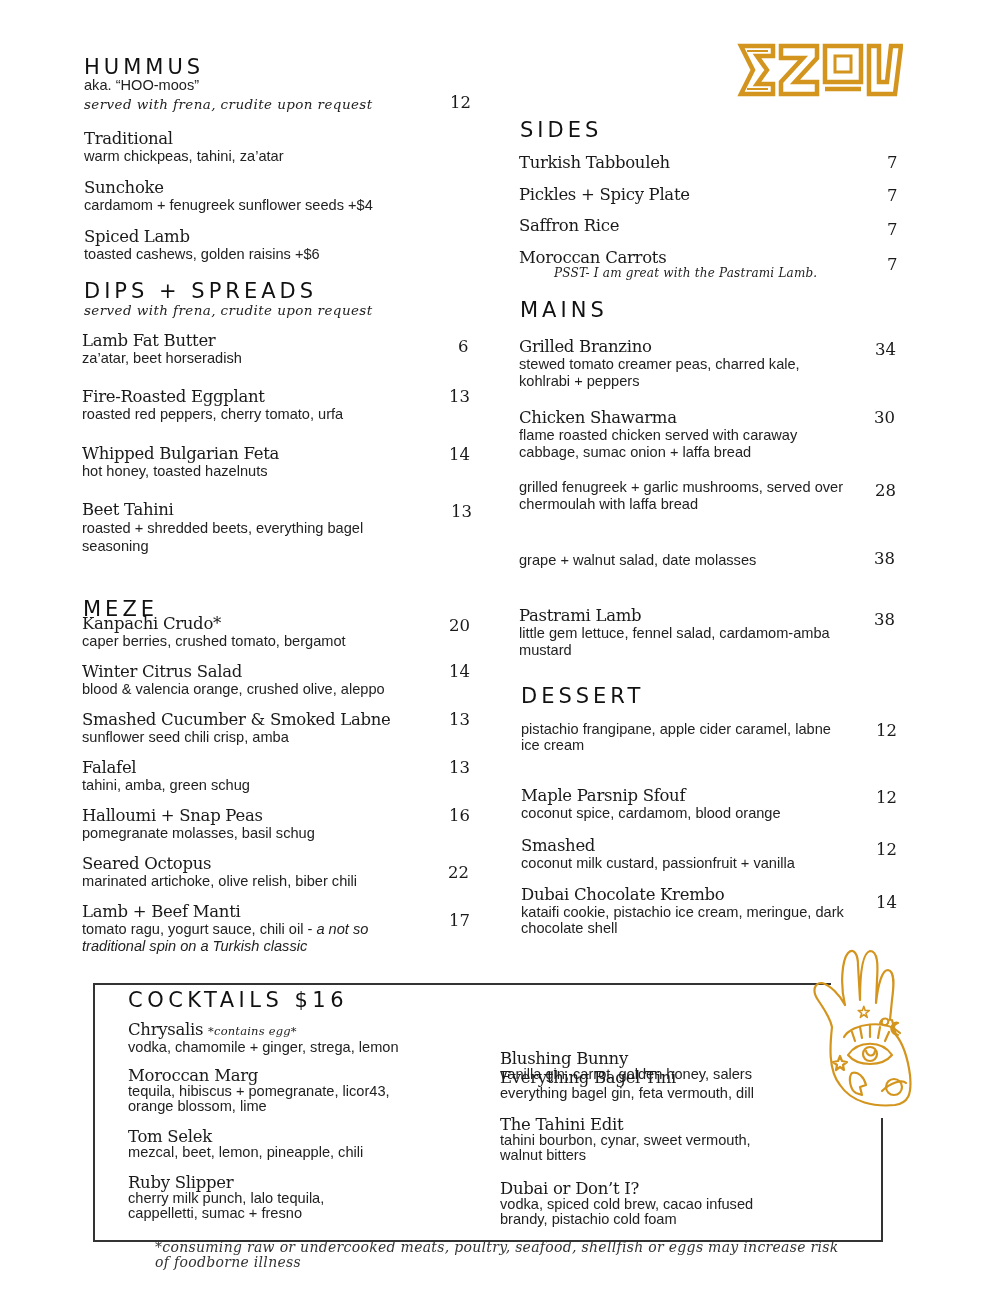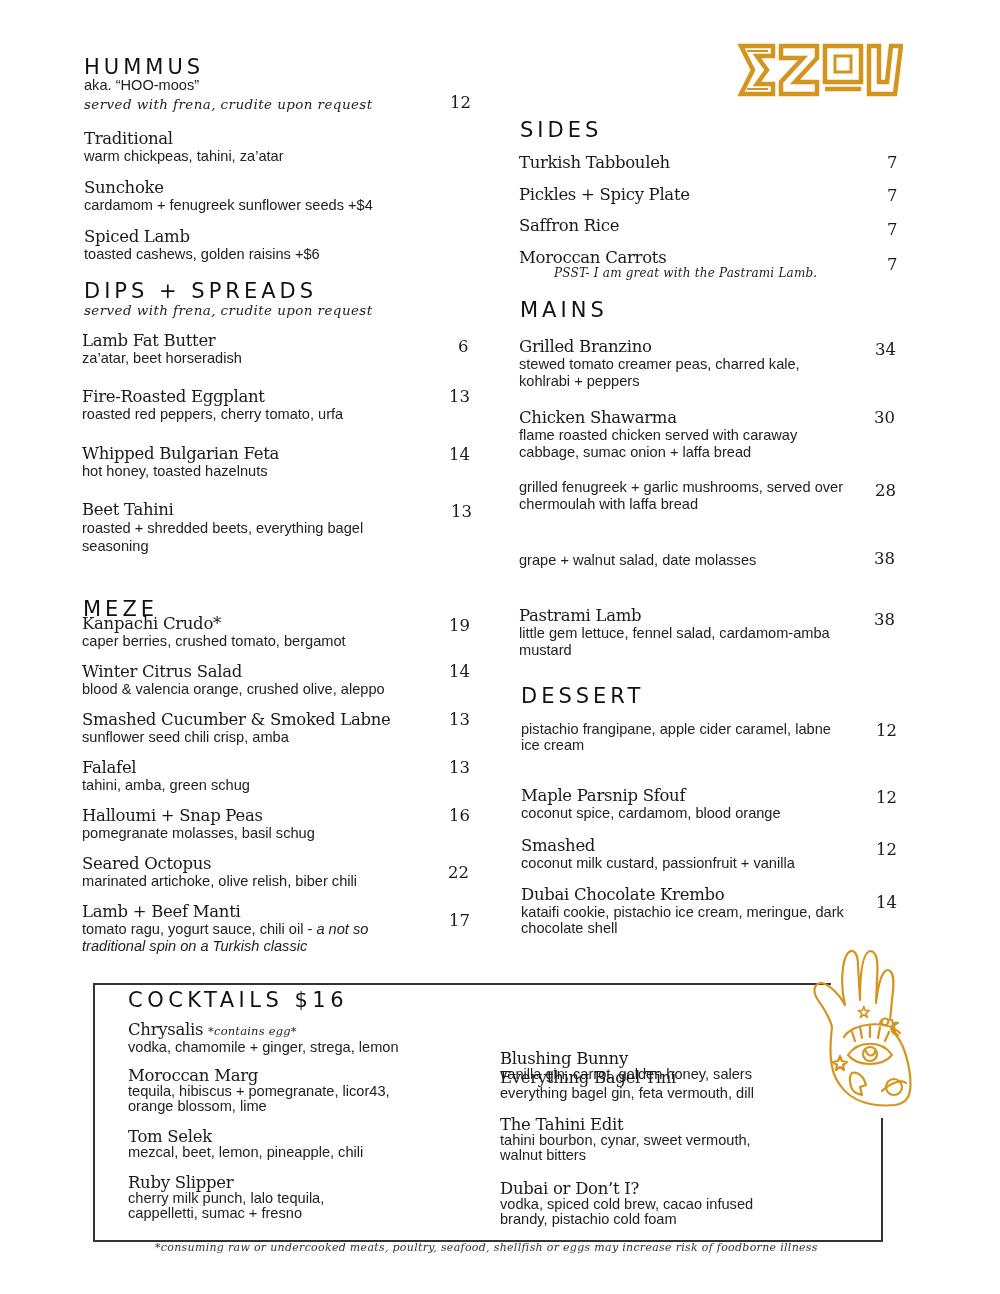--- a/index.html
+++ b/index.html
@@ -8,21 +8,21 @@
   .hdr { font-family:"DejaVu Sans", sans-serif; font-size:21px; letter-spacing:4px; color:#111; font-weight:normal; }
   .name { font-family:"DejaVu Serif", serif; font-size:16.5px; color:#1a1a1a; line-height:19px; letter-spacing:-0.3px; }
   .desc { font-family:"Liberation Sans", sans-serif; font-size:14.6px; color:#222; line-height:17px; }
   .serifit { font-family:"DejaVu Serif", serif; font-style:italic; font-size:13.5px; color:#222; letter-spacing:0.4px; }
   .price { font-family:"DejaVu Serif", serif; font-size:16.5px; color:#1a1a1a; position:absolute; }
   .item { position:absolute; }
   .it { font-style:italic; }
   .note { font-family:"DejaVu Serif", serif; font-style:italic; font-size:12px; color:#222; letter-spacing:0.2px; }
   .ck-name { font-family:"DejaVu Serif", serif; font-size:16.5px; line-height:17px; letter-spacing:-0.3px; }
   .ck-desc { font-family:"Liberation Sans", sans-serif; font-size:14.6px; line-height:15px; color:#222; }
-  .footnote { font-family:"DejaVu Serif", serif; font-style:italic; font-size:11px; color:#333; line-height:15px; letter-spacing:0.3px; }
+  .footnote { font-family:"DejaVu Serif", serif; font-style:italic; font-size:14px; color:#333; line-height:15px; letter-spacing:0.3px; }
 </style>
 </head>
 <body>
 
 <svg class="abs" style="left:737px;top:42px" width="166" height="56" viewBox="0 0 166 56">
   <g fill="none" stroke="#D4951F" stroke-width="4.5" stroke-linejoin="miter">
 
     <path d="M4 4 H36 V14 H20 L30 28 L20 42 H36 V52 H4 L16 28 Z"></path>
     <path d="M10 9 H31 M10 47 H31" stroke-width="1.8"></path>
 
@@ -80,21 +80,21 @@
   <div class="desc" style="line-height:18px">roasted + shredded beets, everything bagel seasoning</div>
 </div>
 <div class="price" style="left:451px;top:502px">13</div>
 
 <div class="abs hdr" style="left:83px;top:597px">MEZE</div>
 
 <div class="item" style="left:82px;top:614px">
   <div class="name">Kanpachi Crudo*</div>
   <div class="desc">caper berries, crushed tomato, bergamot</div>
 </div>
-<div class="price" style="left:449px;top:616px">19</div>
+<div class="price" style="left:449px;top:616px">20</div>
 
 <div class="item" style="left:82px;top:662px">
   <div class="name">Winter Citrus Salad</div>
   <div class="desc">blood &amp; valencia orange, crushed olive, aleppo</div>
 </div>
 <div class="price" style="left:449px;top:662px">14</div>
 
 <div class="item" style="left:82px;top:710px">
   <div class="name">Smashed Cucumber &amp; Smoked Labne</div>
   <div class="desc">sunflower seed chili crisp, amba</div>

